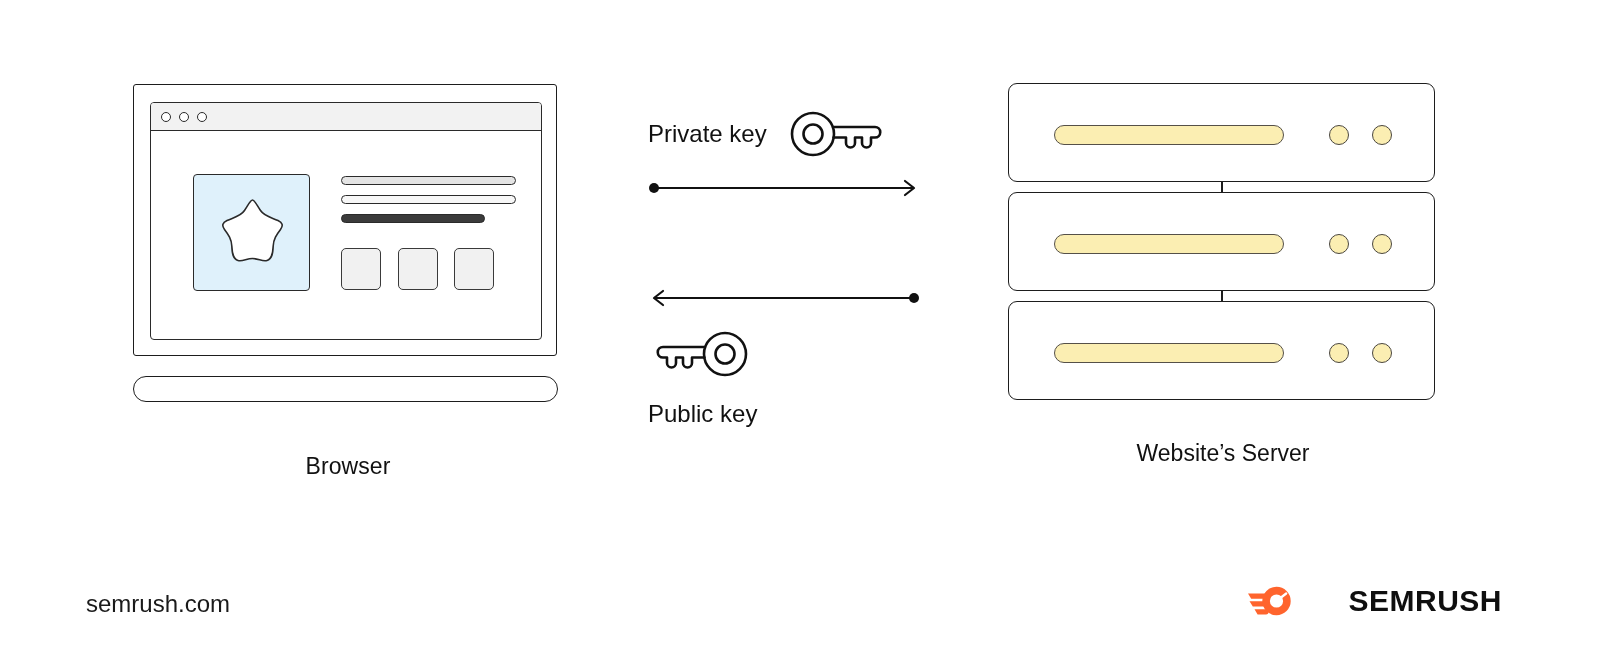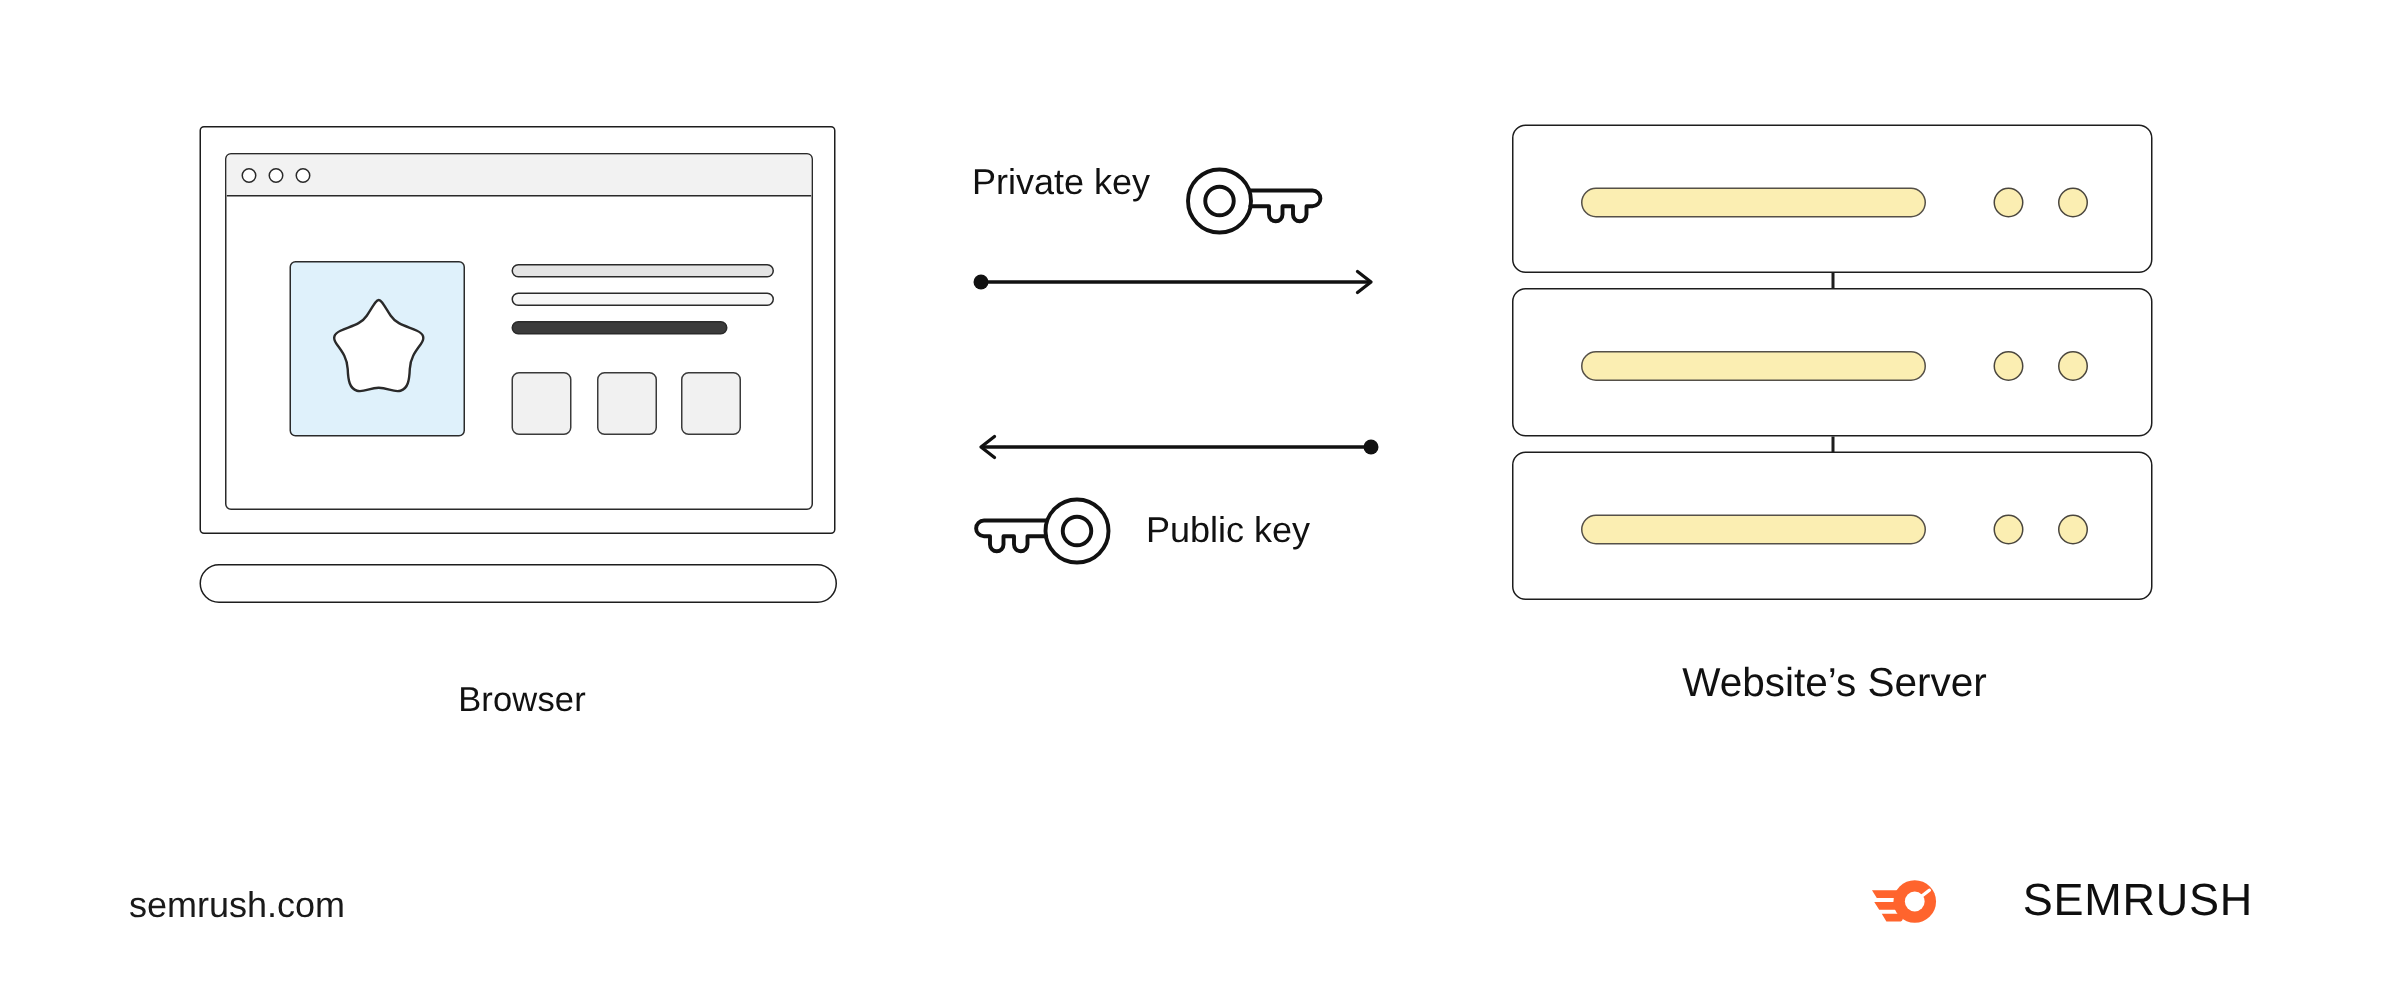--- a/index.html
+++ b/index.html
@@ -124,29 +124,30 @@
     margin-top: 13px;
   }
 
   
   #exchange-group { left: 640px; top: 100px; width: 300px; height: 290px; }
 
   #private-key-row {
     position: absolute;
     left: 8px; top: 8px;
     display: flex;
-    align-items: flex-start;
+    align-items: center;
     gap: 20px;
   }
   #public-key-row {
     position: absolute;
     left: 8px; top: 228px;
     display: flex;
     align-items: center;
     gap: 20px;
+    flex-direction: column;
   }
   .key-label {
     font-size: 24px;
     color: #111111;
     white-space: nowrap;
   }
 
   #arrow-to-server  { position: absolute; left: 8px;  top: 78px; }
   #arrow-to-browser { position: absolute; left: 8px;  top: 188px; }
 
@@ -194,41 +195,41 @@
     box-sizing: border-box;
   }
   .server-led.led-a { left: 320px; }
   .server-led.led-b { left: 363px; }
 
   #server-caption {
     position: absolute;
     left: 1008px; top: 440px;
     width: 430px;
     text-align: center;
-    font-size: 27px;
+    font-size: 23px;
     color: #111111;
   }
 
   
   #footer-url {
     position: absolute;
     left: 86px; top: 590px;
     font-size: 24px;
     color: #1a1a1a;
   }
   #brand-logo {
     position: absolute;
     right: 98px; top: 583px;
     display: flex;
     align-items: center;
     gap: 12px;
   }
   #brand-wordmark {
     font-size: 30px;
-    font-weight: normal;
+    font-weight: bold;
     letter-spacing: 0.5px;
     color: #0f0f0f;
     font-family: "Liberation Sans", sans-serif;
     margin-left: 42px;
   }
 </style>
 </head>
 <body>
 
 <div class="stage">

